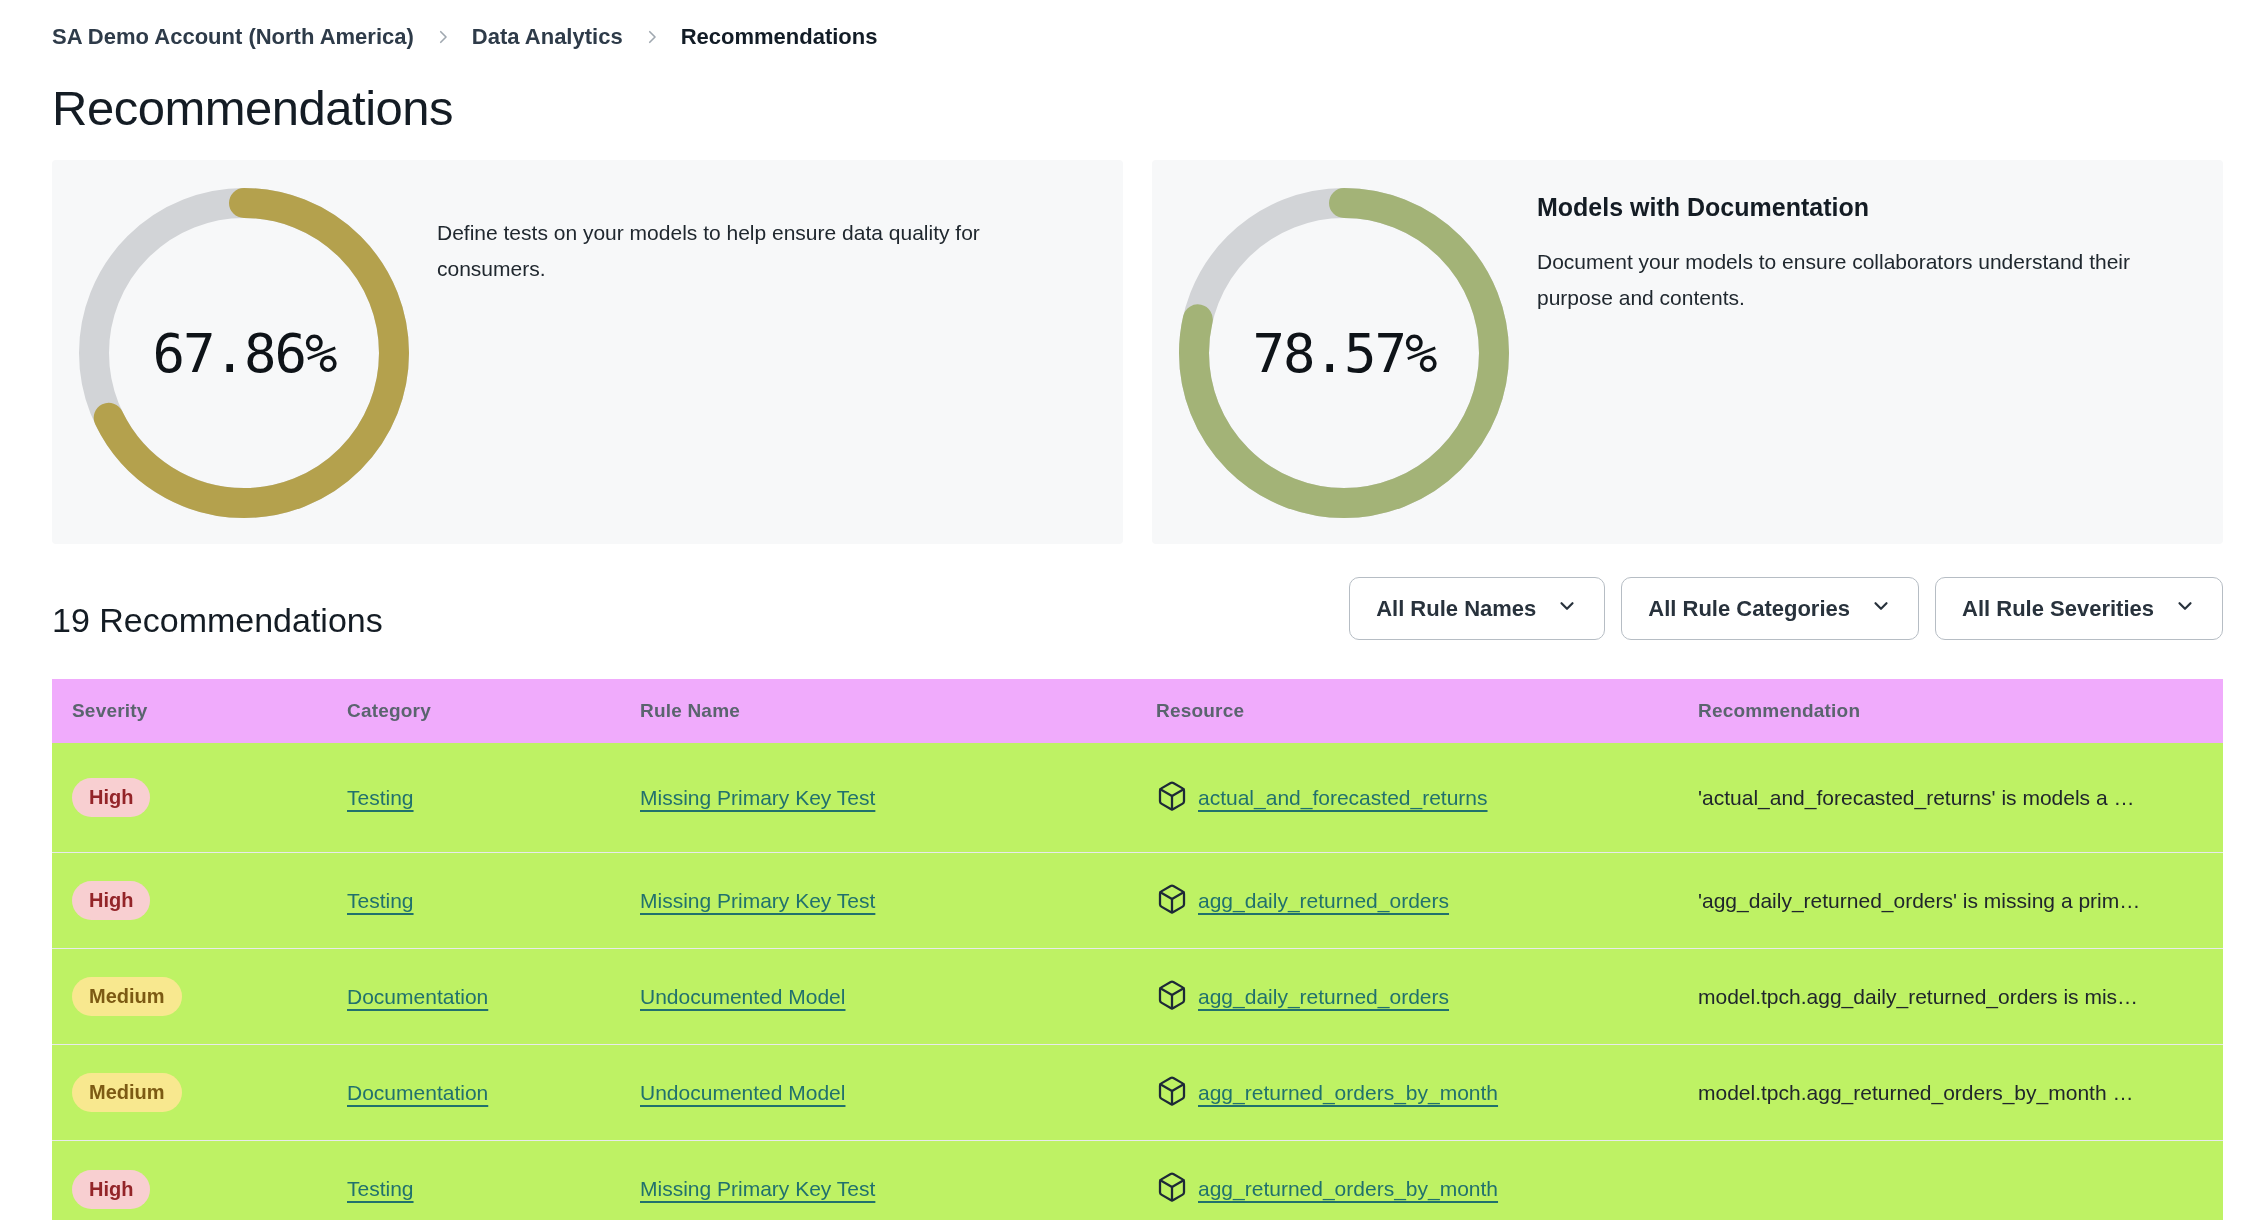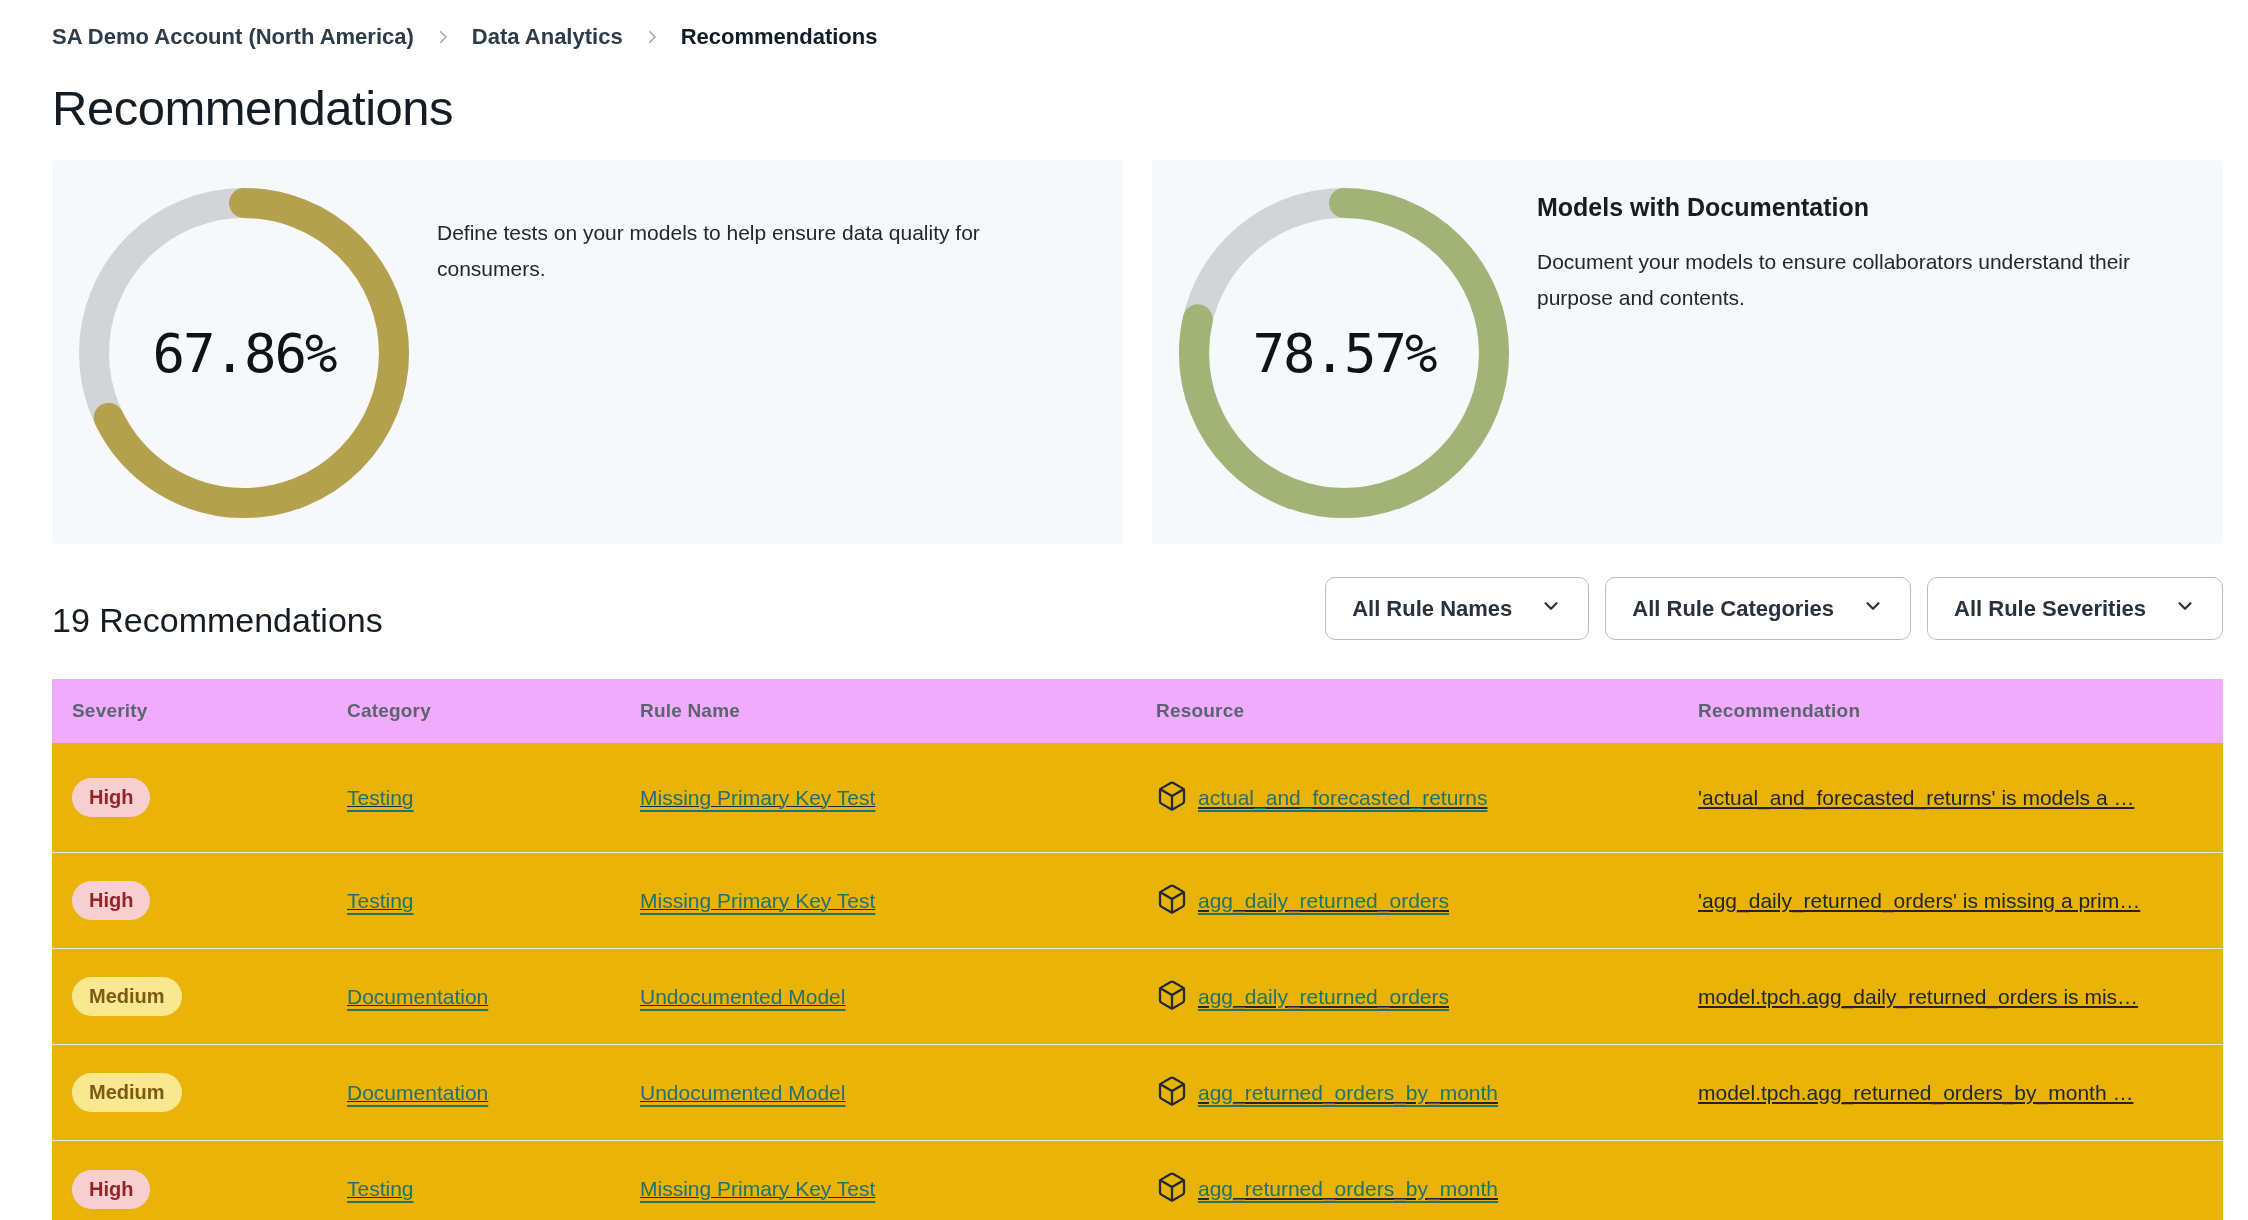--- a/index.html
+++ b/index.html
@@ -32,36 +32,36 @@
   }
   .card-text { margin: 33px 30px 0 23px; }
   .card-title { font-size: 25px; font-weight: 700; color: #141c24; }
   .card-desc { margin-top: 22px; font-size: 21px; line-height: 36px; color: #20282f; max-width: 630px; }
 
   
   .toolbar { display: flex; align-items: flex-end; justify-content: space-between; margin-top: 33px; }
   .list-title { font-size: 34px; font-weight: 400; color: #141c24; }
   .filters { display: flex; gap: 16px; }
   .filter-btn {
-    display: flex; align-items: center; gap: 28px; height: 63px; padding: 0 26px;
+    display: flex; align-items: center; gap: 20px; height: 63px; padding: 0 26px;
     background: #ffffff; border: 1px solid #b6bdc4; border-radius: 10px;
     font-family: "Liberation Sans", sans-serif; font-size: 22px; font-weight: 600; color: #28323c; cursor: pointer;
   }
 
   
   .table { margin-top: 39px; }
   .t-header {
     display: grid; grid-template-columns: 295px 293px 516px 542px 1fr;
     align-items: center; height: 64px; background: #f0abfc;
     font-size: 19px; font-weight: 600; color: #5a646e; letter-spacing: 0.2px;
   }
   .t-header > span:first-child { padding-left: 20px; }
   .t-row {
     display: grid; grid-template-columns: 295px 293px 516px 542px 1fr;
-    align-items: center; height: 96px; background: #eab308; border-bottom: 1px solid #e8eaec; text-decoration: underline;
+    align-items: center; height: 96px; background: #bef264; border-bottom: 1px solid #e8eaec;
   }
   .t-row:first-of-type { height: 110px; }
   .t-row:last-of-type { border-bottom: none; }
   .cell-severity { padding-left: 20px; }
   .badge {
     display: inline-flex; align-items: center; justify-content: center;
     padding: 8px 17px; border-radius: 999px; font-size: 20px; font-weight: 700;
   }
   .sev-high { background: #f8cfd1; color: #932428; }
   .sev-medium { background: #f8e88f; color: #7c5a13; }

